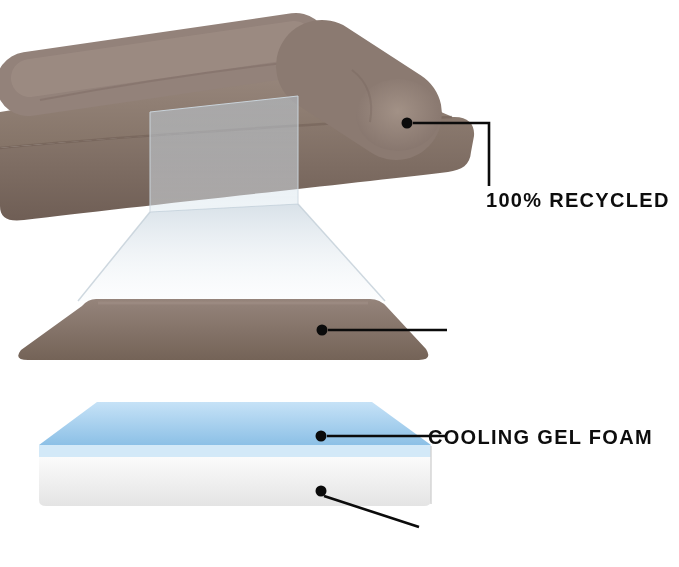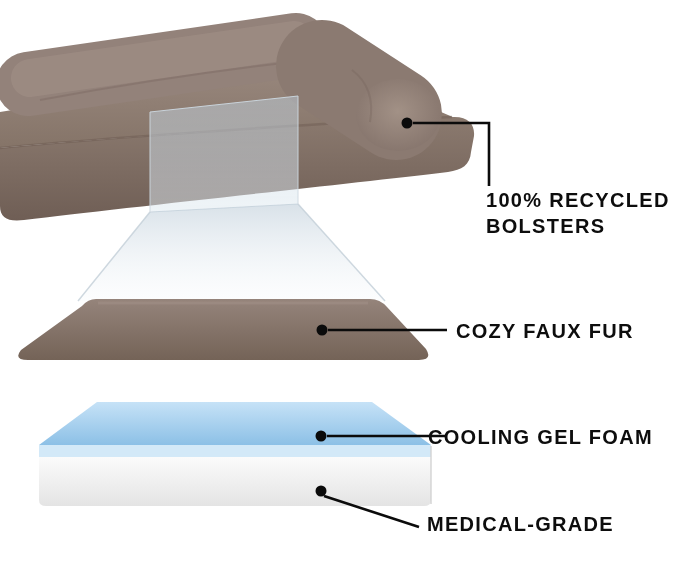--- a/index.html
+++ b/index.html
@@ -121,28 +121,23 @@
     <g fill="#0b0b0b">
       <circle cx="407" cy="123" r="5.5"></circle>
       <circle cx="322" cy="330" r="5.5"></circle>
       <circle cx="321" cy="436" r="5.5"></circle>
       <circle cx="321" cy="491" r="5.5"></circle>
     </g>
   </svg>
 
   <div class="callout-label" style="left:486px;top:187px;">
     <span>100% RECYCLED</span>
-    <span>BOLSTERS</span>
   </div>
 
-  <div class="callout-label" style="left:456px;top:318px;">
-    <span>COZY FAUX FUR</span>
-  </div>
 
   <div class="callout-label" style="left:428px;top:424px;">
     <span>COOLING GEL FOAM</span>
   </div>
 
   <div class="callout-label" style="left:427px;top:511px;">
-    <span>MEDICAL-GRADE</span>
   </div>
 
 </div>
 
 </body></html>

